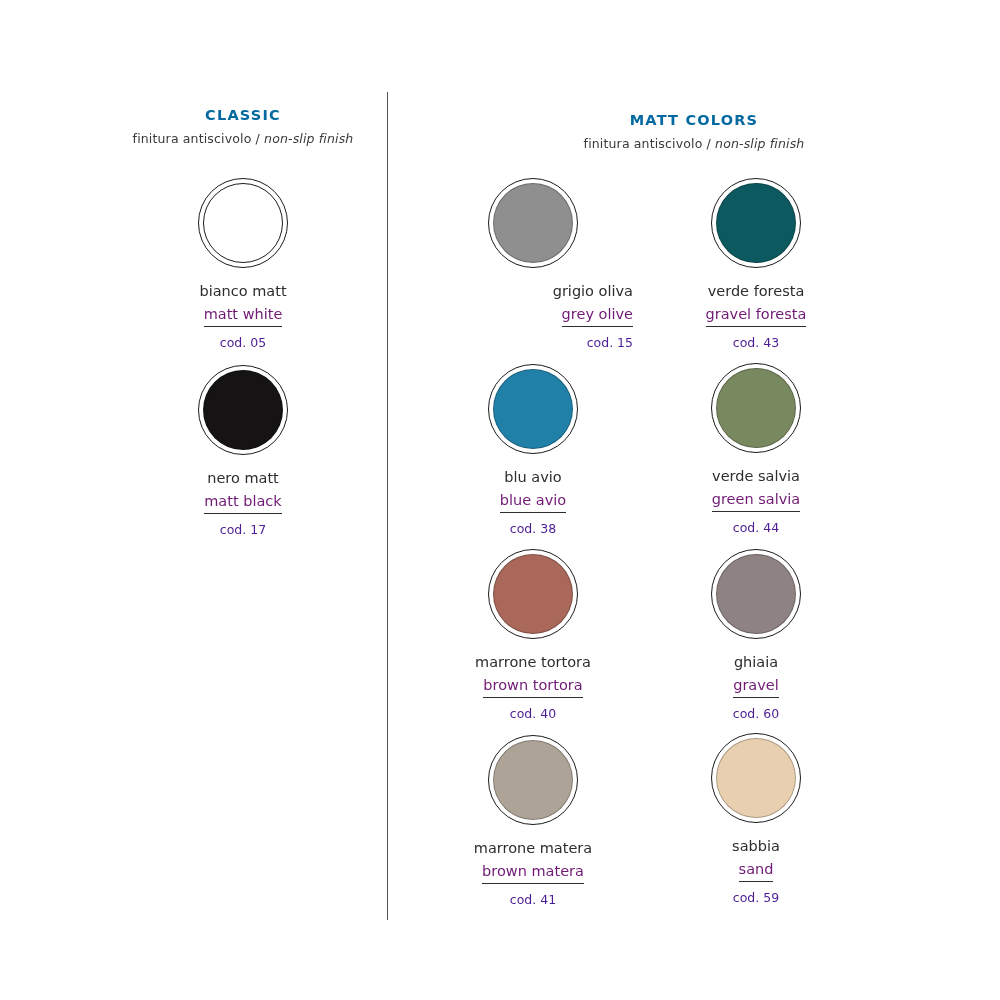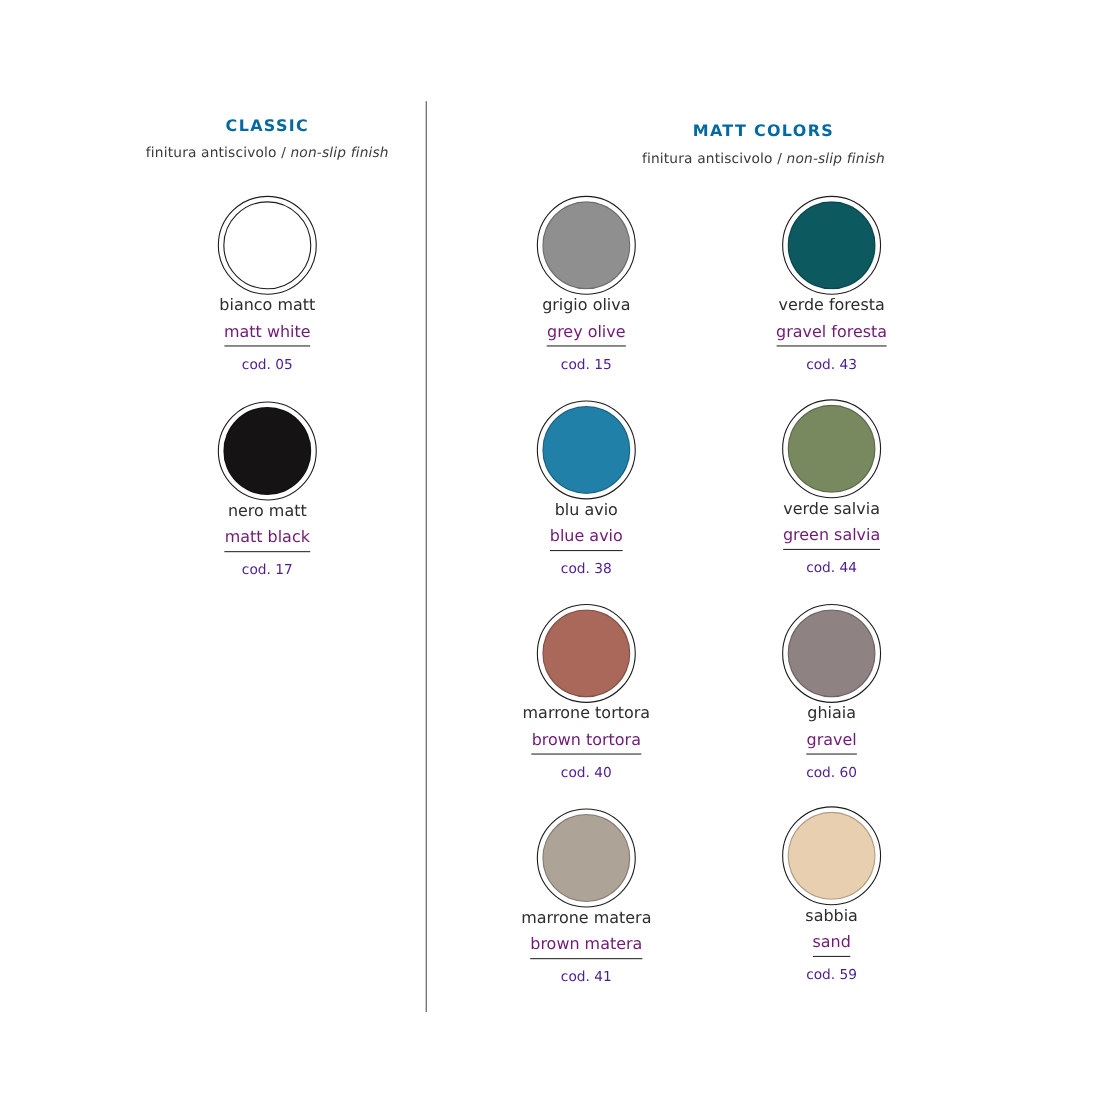--- a/index.html
+++ b/index.html
@@ -88,20 +88,21 @@
   
   .disc-inner.ring {
     border: 1.3px solid #1c1c1c;
     background: #ffffff;
   }
   .disc-inner.filled {
     border: 1px solid rgba(0,0,0,.25);
   }
 
   .labels {
+    margin-top: 13px;
     line-height: 1.45;
   }
   .labels .it {
     font-size: 14.5px;
     color: #2d2d2d;
     display: block;
   }
   .labels .en {
     font-size: 14.5px;
     color: #701a75;
@@ -154,21 +155,21 @@
       <div class="disc-outer"></div>
       <div class="disc-inner filled" style="background:#151314;"></div>
     </div>
     <div class="labels">
       <span class="it">nero matt</span>
       <span class="en">matt black</span>
       <span class="code">cod. 17</span>
     </div>
   </div>
 
-  <div class="swatch" style="left:433px; top:178px;">
+  <div class="swatch" style="left:433px; top:178px;text-align:right;">
     <div class="disc-wrap">
       <div class="disc-outer"></div>
       <div class="disc-inner filled" style="background:#8f8f8f;"></div>
     </div>
     <div class="labels">
       <span class="it">grigio oliva</span>
       <span class="en">grey olive</span>
       <span class="code">cod. 15</span>
     </div>
   </div>

